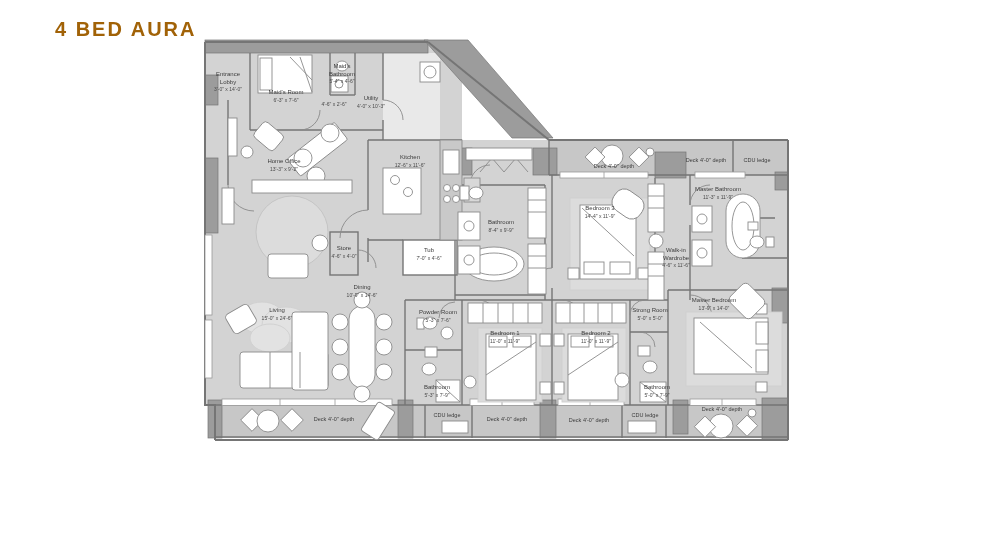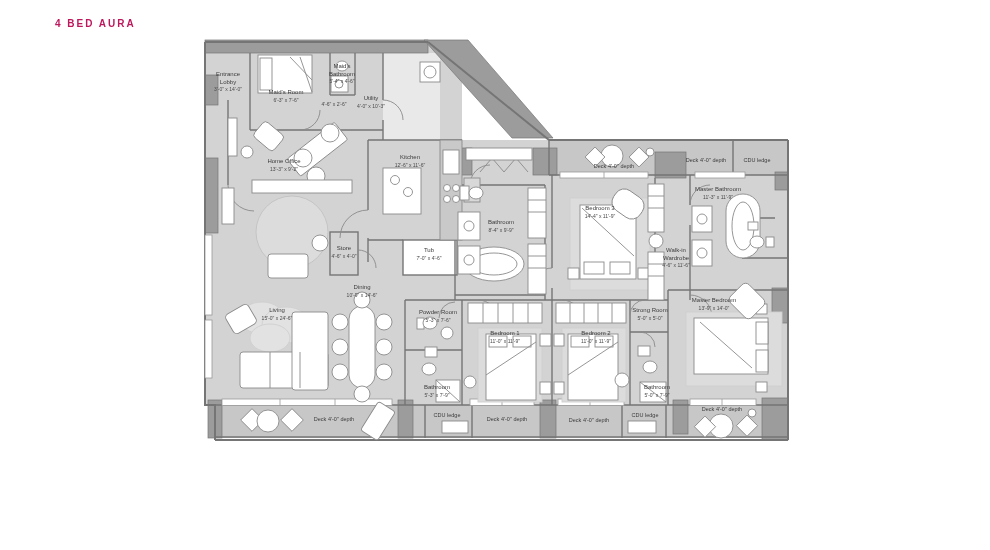--- a/index.html
+++ b/index.html
@@ -1,19 +1,19 @@
 <!DOCTYPE html>
 <html><head>
 <meta charset="utf-8">
 <style>
   html,body{margin:0;padding:0;background:#ffffff;}
   .canvas{position:relative;width:990px;height:550px;background:#fff;overflow:hidden;
           font-family:"Liberation Sans",sans-serif;}
-  .title{position:absolute;left:55px;top:18px;font-size:10px;font-weight:600;
-         letter-spacing:2px;color:#be185d;}
+  .title{position:absolute;left:55px;top:18px;font-size:20px;font-weight:600;
+         letter-spacing:2px;color:#a16207;}
   .plan-svg{position:absolute;left:0;top:0;}
   .rlabel{position:absolute;transform:translate(-50%,-50%);text-align:center;
           color:#3c3c3c;line-height:1.25;white-space:nowrap;z-index:5;}
   .rlabel .nm{display:block;font-size:6px;}
   .rlabel .dm{display:block;font-size:5px;color:#4a4a4a;}
   .rlabel.wrap{white-space:normal;}
   .dlabel{position:absolute;transform:translate(-50%,-50%);font-size:5.5px;
           color:#3c3c3c;white-space:nowrap;z-index:5;}
 </style>
 </head>

